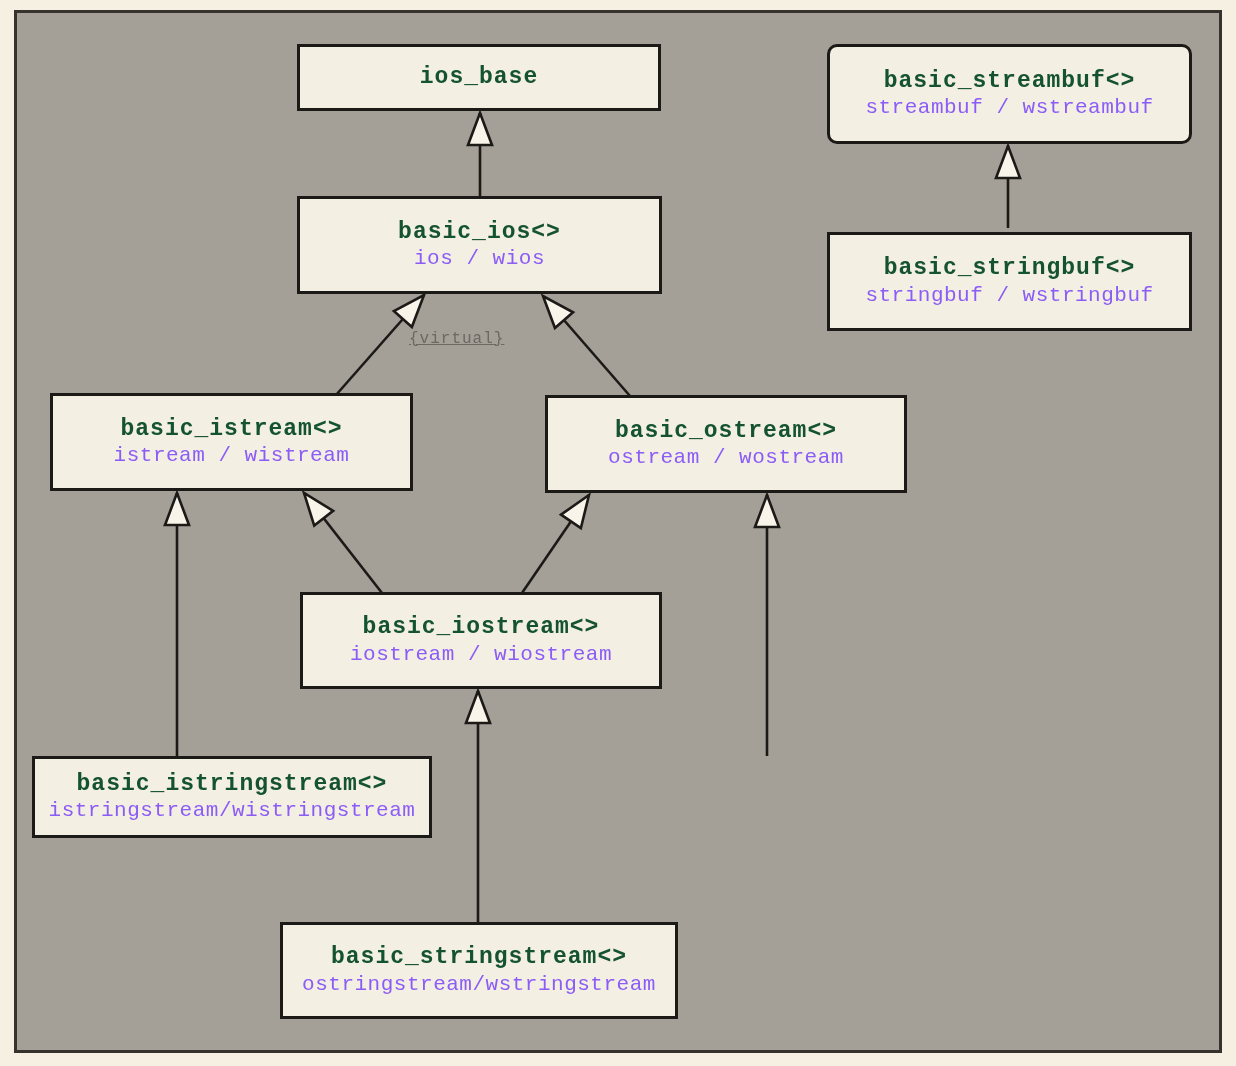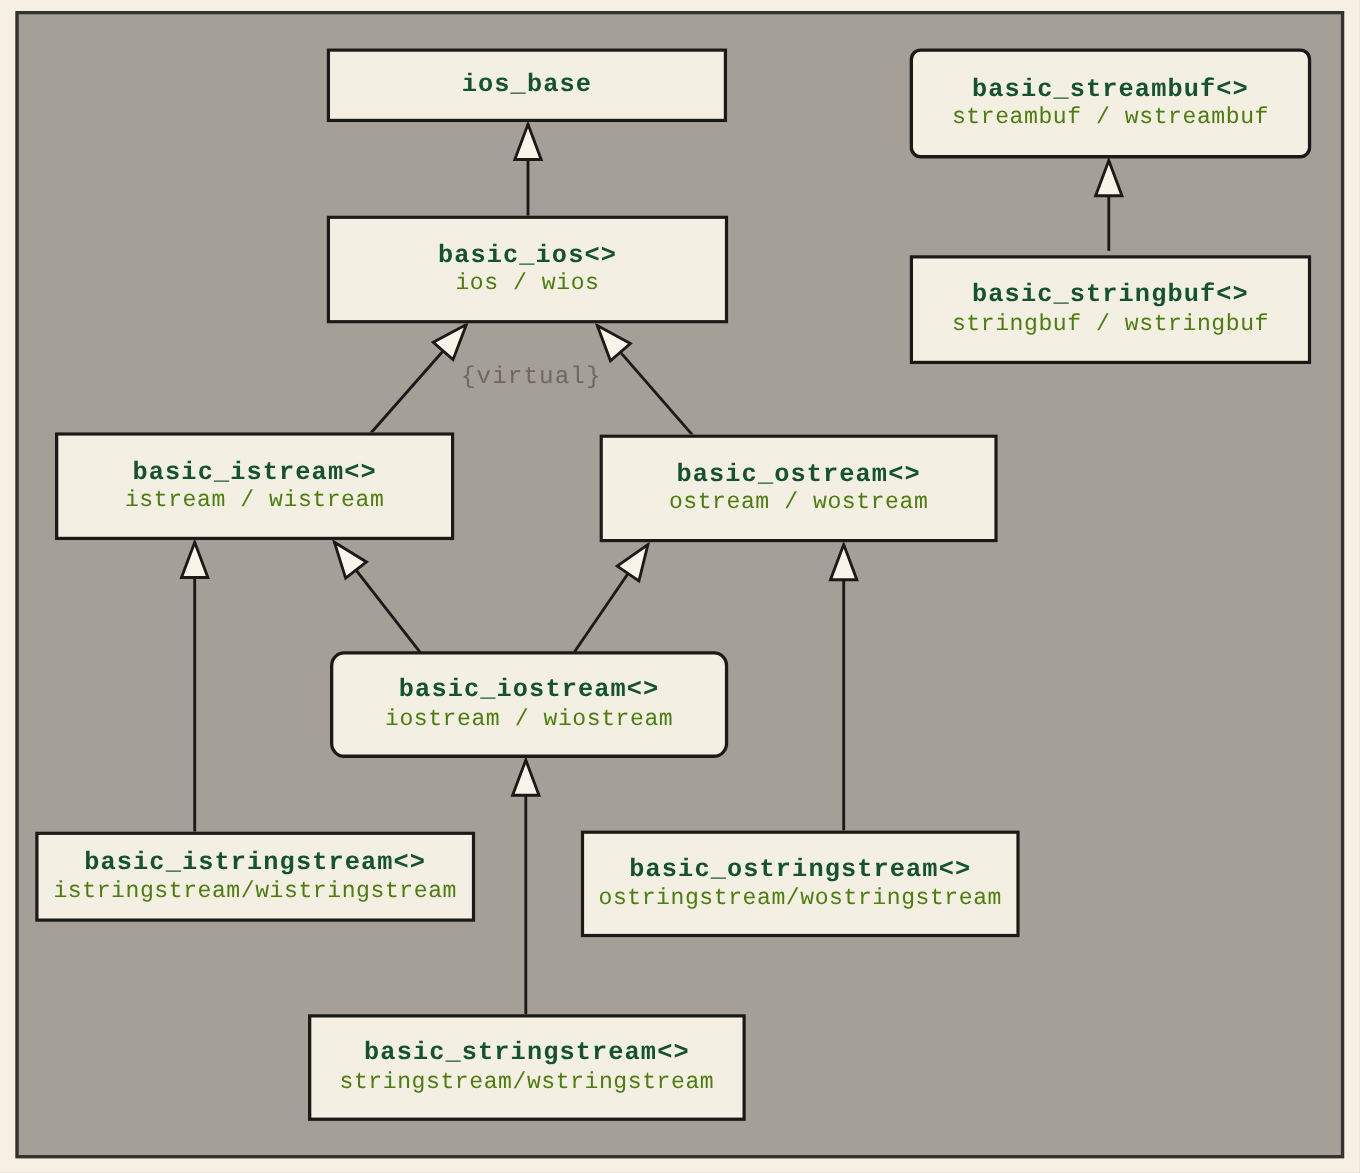--- a/index.html
+++ b/index.html
@@ -49,42 +49,43 @@
     font-weight: bold;
     font-size: 23px;
     line-height: 1.2;
     color: #14532d;
     letter-spacing: 1px;
     white-space: nowrap;
   }
   .node-sub {
     font-size: 21px;
     line-height: 1.2;
-    color: #4d7c0f;
+    color: #8b5cf6;
     letter-spacing: 0.5px;
     white-space: nowrap;
   }
   .virtual-label {
     position: absolute;
-    left: 419px;
+    left: 409px;
     top: 330px;
-    font-size: 22px;
+    font-size: 16px;
     color: #6d6861;
     letter-spacing: 1px;
     z-index: 2;
+    text-decoration: underline;
   }
 
   
   .n-ios-base        { left: 297px; top: 44px;  width: 364px; height: 67px; }
   .n-basic-ios       { left: 297px; top: 196px; width: 365px; height: 98px; }
   .n-streambuf       { left: 827px; top: 44px;  width: 365px; height: 100px; border-radius: 10px; }
   .n-stringbuf       { left: 827px; top: 232px; width: 365px; height: 99px; }
   .n-istream         { left: 50px;  top: 393px; width: 363px; height: 98px; }
   .n-ostream         { left: 545px; top: 395px; width: 362px; height: 98px; }
-  .n-iostream        { left: 300px; top: 592px; width: 362px; height: 97px; border-radius: 13px; }
+  .n-iostream        { left: 300px; top: 592px; width: 362px; height: 97px; }
   .n-istringstream   { left: 32px;  top: 756px; width: 400px; height: 82px; }
   .n-ostringstream   { left: 528px; top: 755px; width: 399px; height: 97px; }
   .n-stringstream    { left: 280px; top: 922px; width: 398px; height: 97px; }
 </style>
 </head>
 <body>
 
 <div class="page">
   <div class="panel"></div>
 
@@ -146,24 +147,20 @@
   <div class="node n-iostream">
     <div class="node-title">basic_iostream&lt;&gt;</div>
     <div class="node-sub">iostream / wiostream</div>
   </div>
 
   <div class="node n-istringstream">
     <div class="node-title">basic_istringstream&lt;&gt;</div>
     <div class="node-sub">istringstream/wistringstream</div>
   </div>
 
-  <div class="node n-ostringstream">
-    <div class="node-title">basic_ostringstream&lt;&gt;</div>
-    <div class="node-sub">ostringstream/wostringstream</div>
-  </div>
 
   <div class="node n-stringstream">
     <div class="node-title">basic_stringstream&lt;&gt;</div>
-    <div class="node-sub">stringstream/wstringstream</div>
+    <div class="node-sub">ostringstream/wstringstream</div>
   </div>
 
   <div class="virtual-label">{virtual}</div>
 </div>
 
 </body></html>

